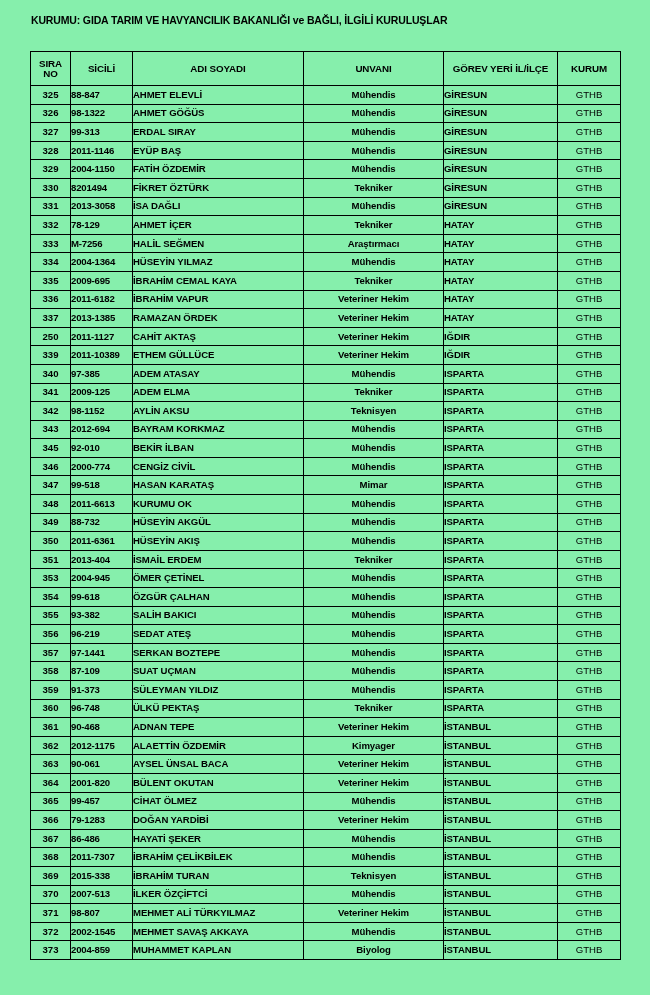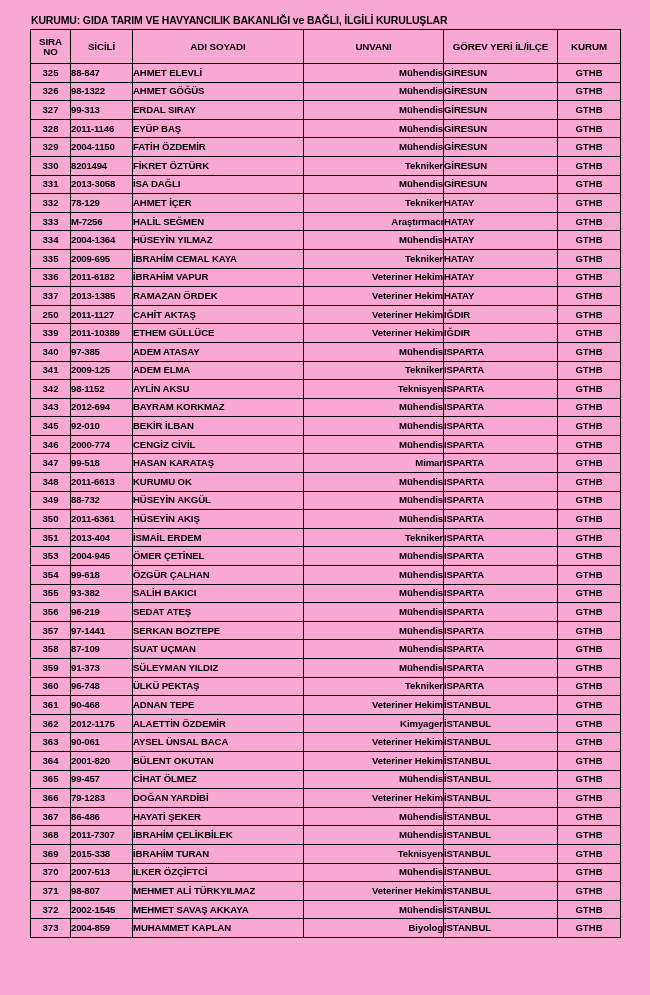--- a/index.html
+++ b/index.html
@@ -13,36 +13,36 @@
     height: 995px;
     font-family: "Liberation Sans", sans-serif;
     color: #000000;
     -webkit-font-smoothing: none;
   }
   #page {
     position: relative;
     width: 650px;
     height: 995px;
     overflow: hidden;
-    background: #f9a8d4;
+    background: #86efac;
   }
   #doc-title {
     position: absolute;
     left: 31px;
     top: 14px;
     font-size: 10.5px;
     font-weight: bold;
     letter-spacing: -0.15px;
     white-space: nowrap;
     line-height: 13px;
   }
   #roster-table {
     position: absolute;
     left: 30px;
-    top: 29px;
+    top: 51px;
     width: 590px;
     border-collapse: collapse;
     table-layout: fixed;
   }
   #roster-table col.c-sira   { width: 40px; }
   #roster-table col.c-sicil  { width: 62px; }
   #roster-table col.c-ad     { width: 171px; }
   #roster-table col.c-unvan  { width: 140px; }
   #roster-table col.c-gorev  { width: 114px; }
   #roster-table col.c-kurum  { width: 63px; }
@@ -81,36 +81,36 @@
     letter-spacing: -0.2px;
   }
   td.v-ad {
     text-align: left;
     padding-left: 3px;
     font-weight: bold;
     font-size: 10px;
     letter-spacing: -0.1px;
   }
   td.v-unvan {
-    text-align: right;
+    text-align: center;
     padding-left: 3px;
     font-size: 9.3px;
     font-weight: bold;
     letter-spacing: -0.1px;
   }
   td.v-gorev {
     text-align: left;
     padding-left: 3px;
     font-weight: bold;
     font-size: 9.4px;
     letter-spacing: -0.1px;
   }
   td.v-kurum {
     text-align: center;
-    font-weight: bold;
+    font-weight: normal;
     font-size: 9.6px;
   }
 </style>
 </head>
 <body>
 
 <div id="page">
 
   <div id="doc-title">KURUMU: GIDA TARIM VE HAVYANCILIK BAKANLIĞI ve BAĞLI, İLGİLİ KURULUŞLAR</div>
 

